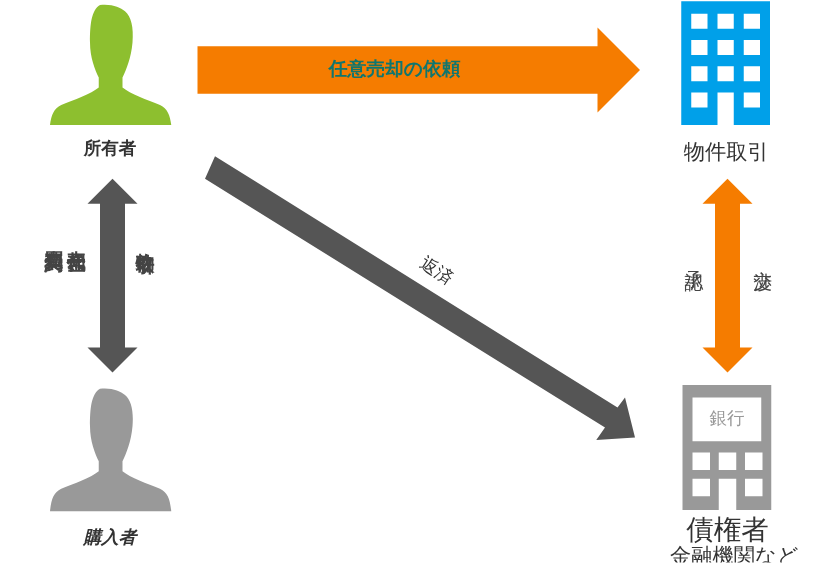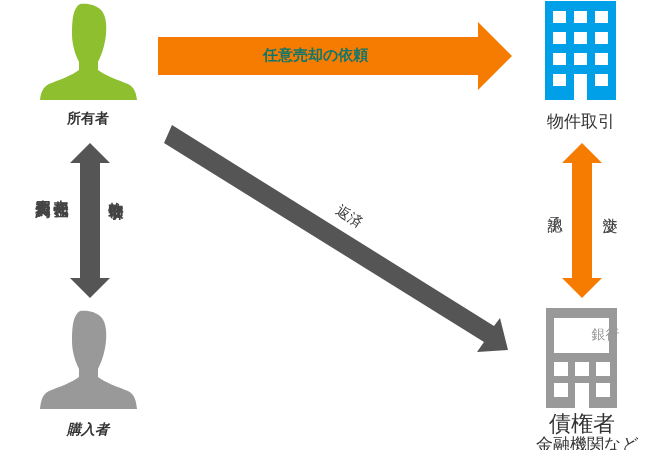--- a/index.html
+++ b/index.html
@@ -86,16 +86,16 @@
 
 <div class="diag-label" style="left:335px; top:208px;">返済</div>
 
 <div class="vtext" style="left:53px; top:188px;">売却代金</div>
 <div class="vtext" style="left:35px; top:188px;">売買契約</div>
 <div class="vtext" style="left:108px; top:190px;">物件取引</div>
 
 <div class="vtext thin" style="left:547px; top:205px;">承認</div>
 <div class="vtext thin" style="left:602px; top:205px;">交渉</div>
 
-<div class="abs" style="left:554px; top:326px; width:55px; text-align:center; color:#999999; font-size:14px;margin-left:24px;">銀行</div>
+<div class="abs" style="left:554px; top:326px; width:55px; text-align:center; color:#999999; font-size:14px;">銀行</div>
 
 <div class="label light" style="left:536px; top:409px; width:92px; font-size:22px;">債権者</div>
 <div class="sub" style="left:536px; top:433px; width:92px;">金融機関など</div>
 
 </body></html>

